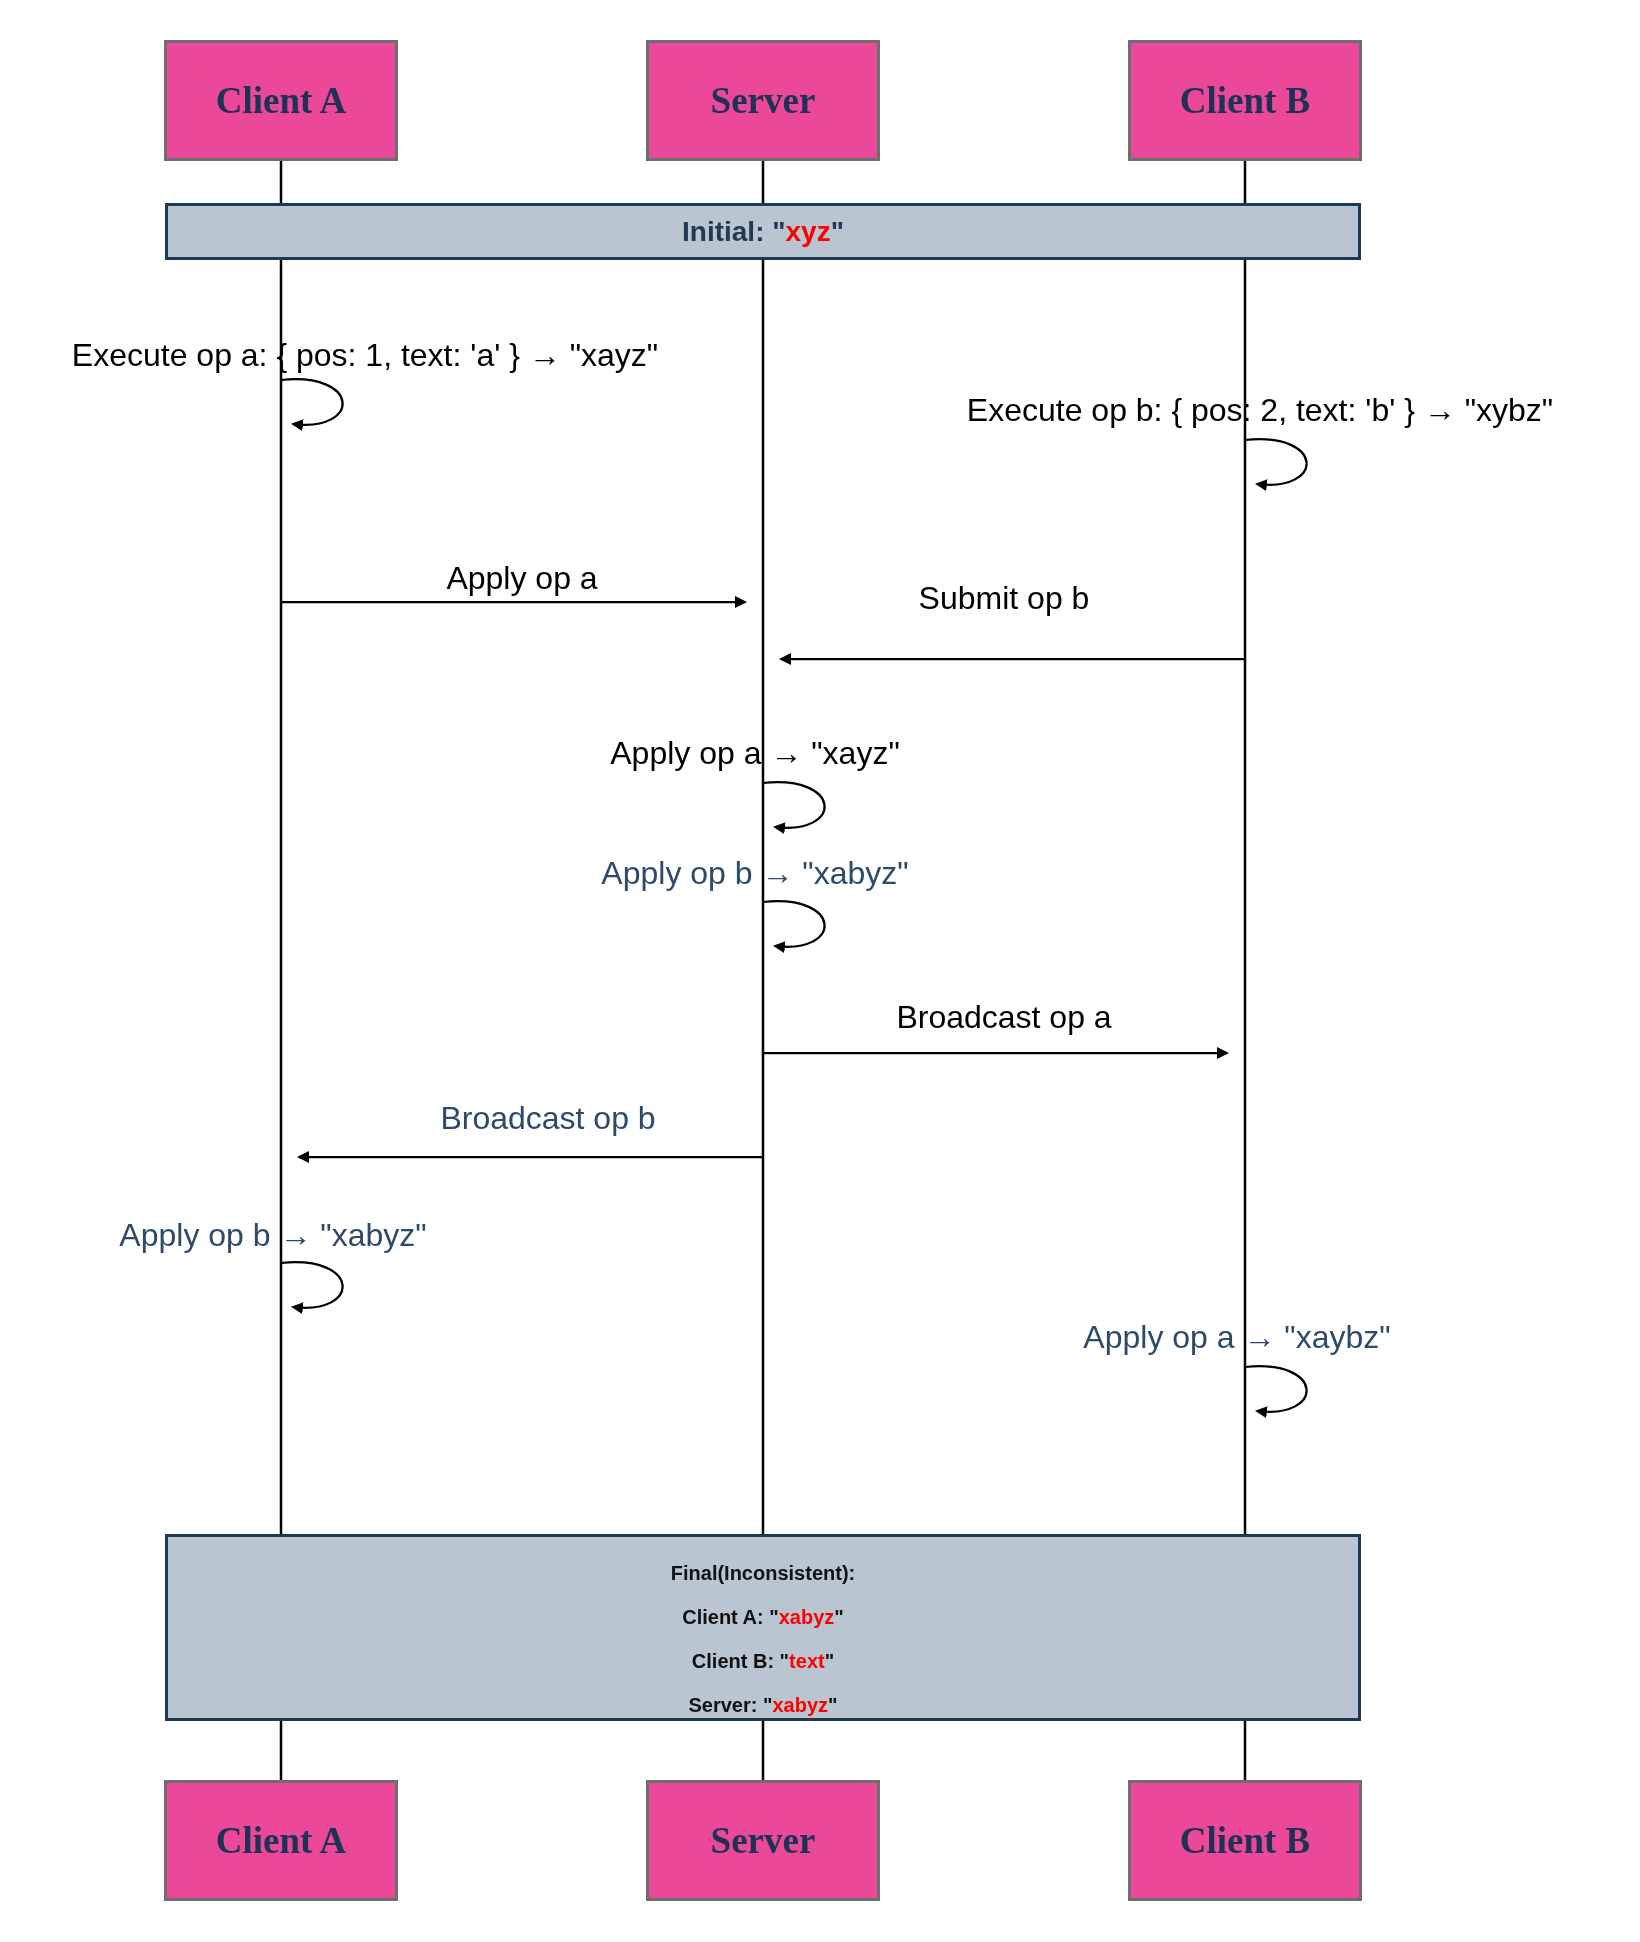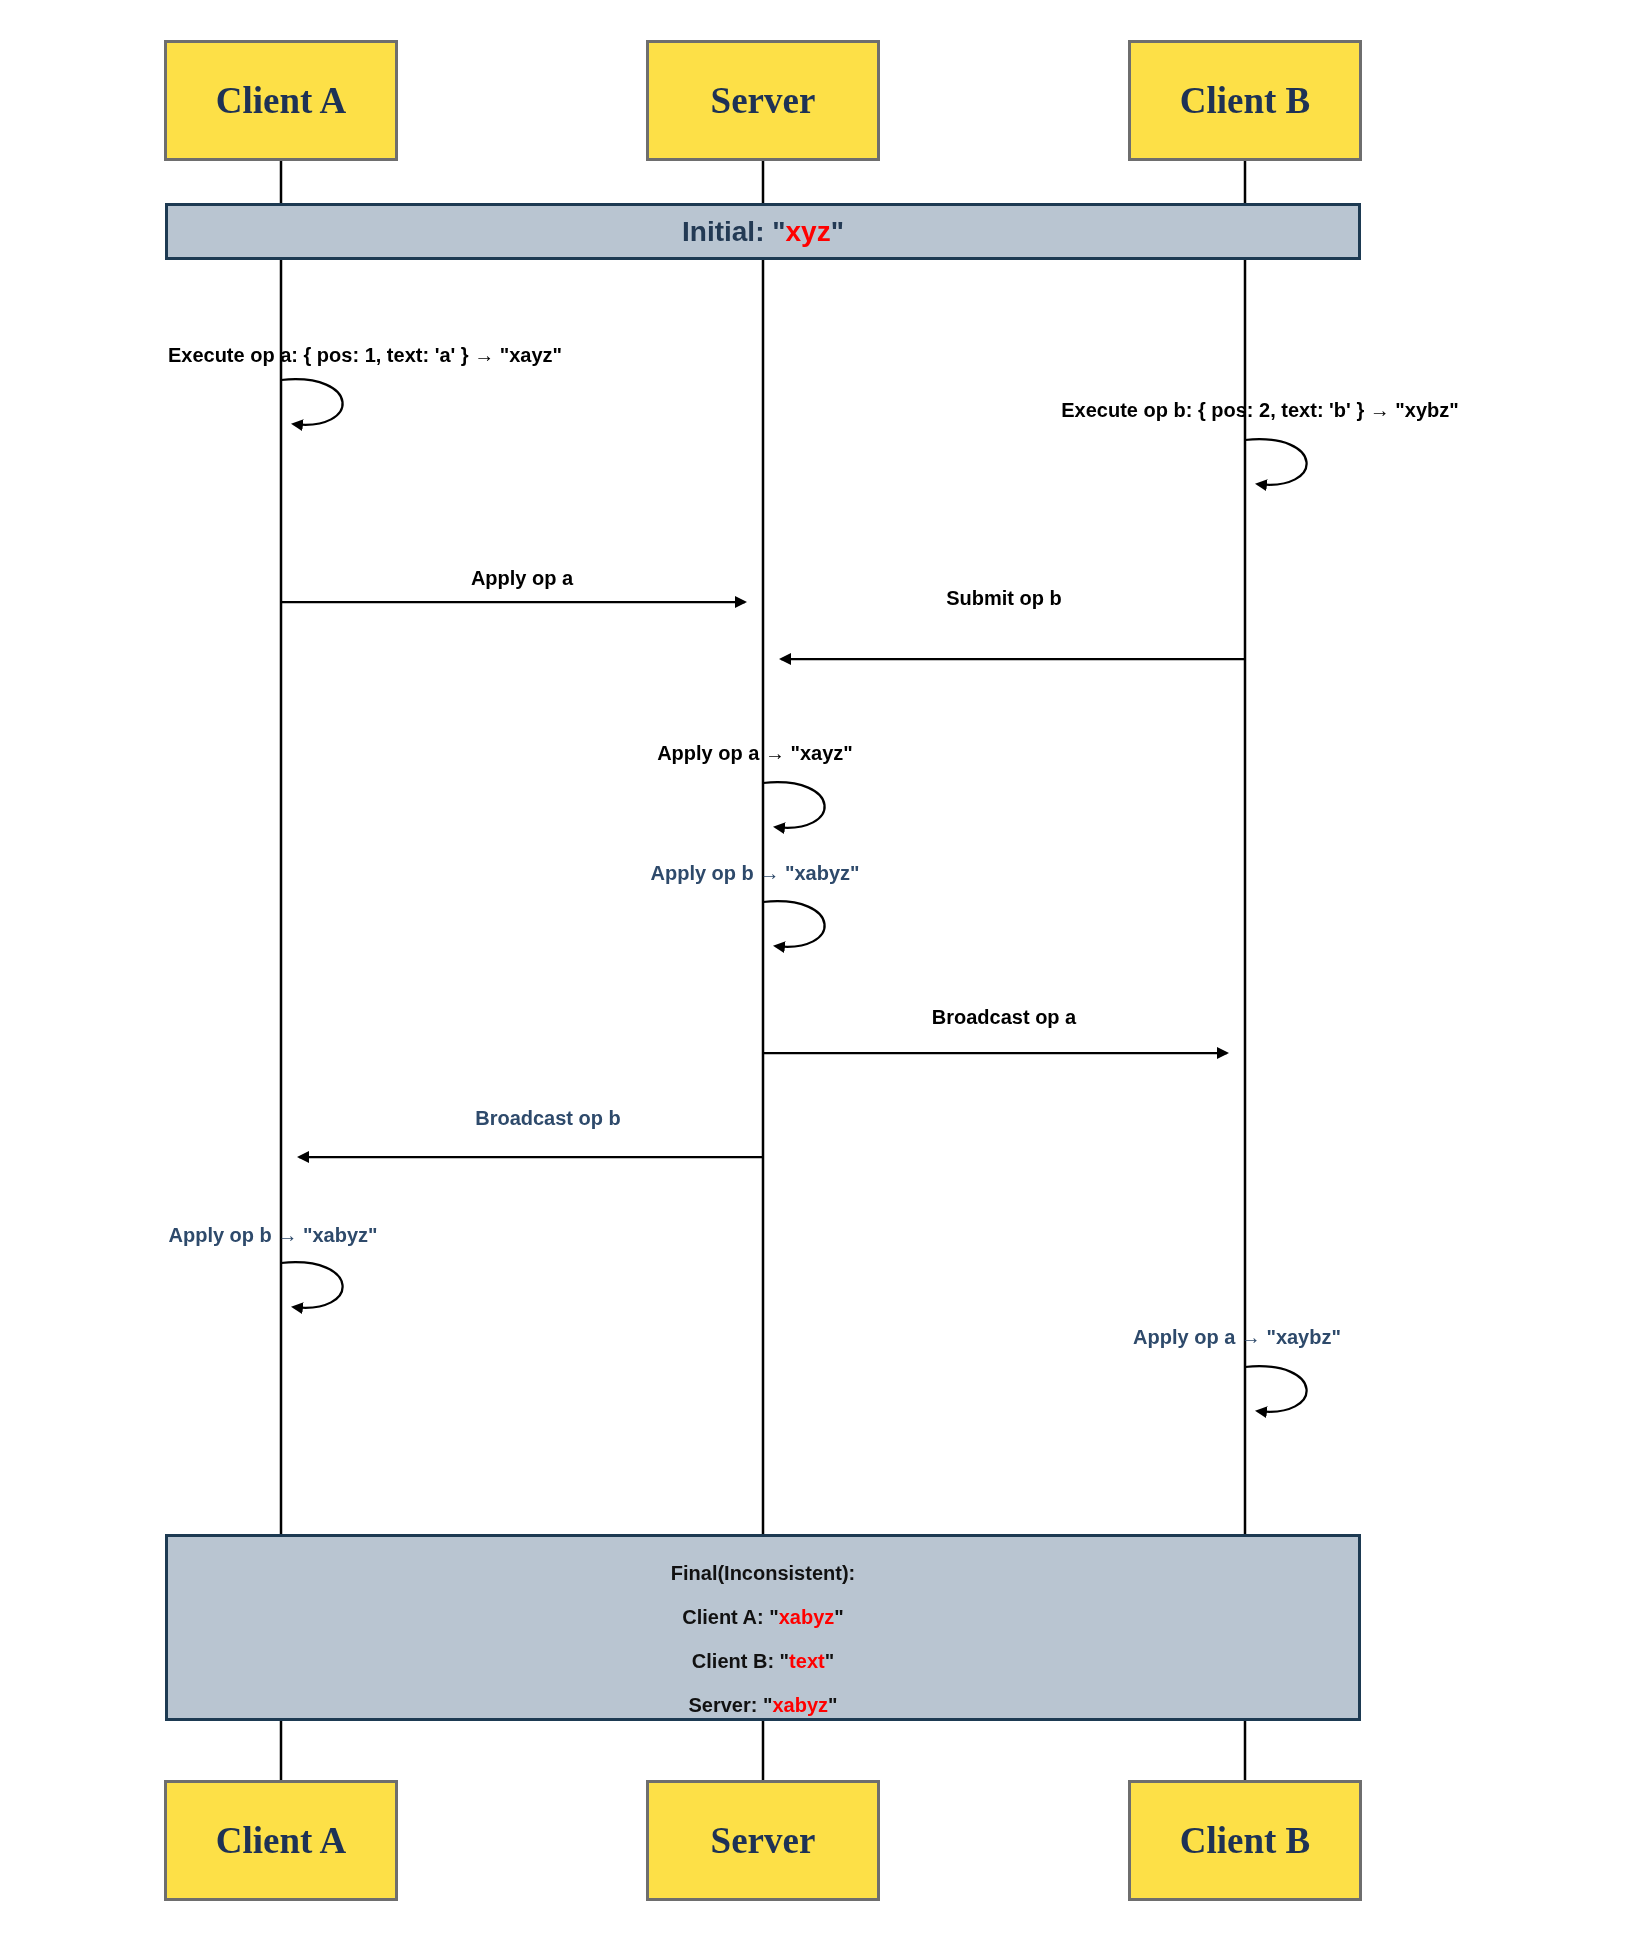--- a/index.html
+++ b/index.html
@@ -7,21 +7,21 @@
     position:relative;
     width:1640px;height:1942px;
     background:#ffffff;
     font-family:"Liberation Sans", sans-serif;
     overflow:hidden;
   }
   #lines{position:absolute;left:0;top:0;z-index:1;}
   .actor-box{
     position:absolute;
     width:234px;height:121px;
-    background:#fde047;
+    background:#ec4899;
     border:3px solid #6e6e6e;
     box-sizing:border-box;
     display:flex;align-items:center;justify-content:center;
     z-index:3;
   }
   .actor-label{
     font-family:"Liberation Serif", serif;
     font-weight:bold;
     font-size:37px;
     color:#1e3255;
@@ -47,24 +47,23 @@
     padding-top:14px;
     font-size:20px;
     line-height:44px;
     color:#111111;
   }
   .red{color:#ff0000;margin-top:32px;}
   .msg{
     position:absolute;
     transform:translate(-50%,-50%);
     white-space:nowrap;
-    font-size:20px;
+    font-size:32px;
     color:#000000;
     z-index:2;
-    font-weight:bold;
   }
   .msg.navy{color:#2e4a6b;}
 </style>
 </head>
 <body>
 
 <div id="canvas">
 
   <svg id="lines" width="1640" height="1942" viewBox="0 0 1640 1942">
     <defs>

